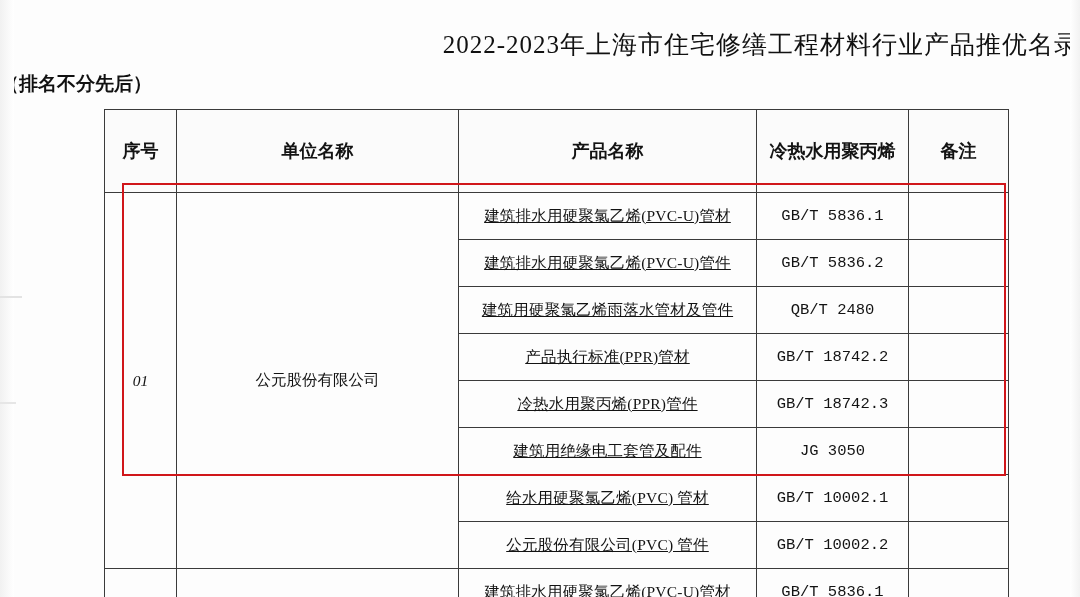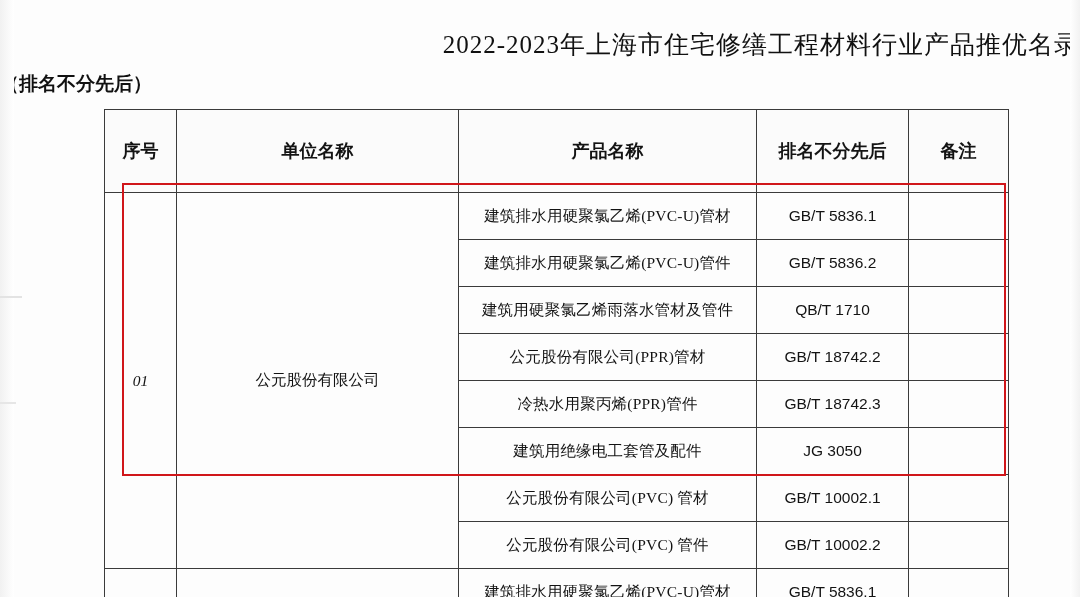--- a/index.html
+++ b/index.html
@@ -110,24 +110,25 @@
     font-size: 17px;
     margin-top: 24px;
   }
   td.seq-cell {
     font-size: 16px;
     font-style: italic;
   }
   td.prod-cell {
     font-size: 15.5px;
     letter-spacing: 0.2px;
+    text-decoration: underline;
   }
   td.std-cell {
     font-size: 15.5px;
-    font-family: Liberation Sans, sans-serif;
+    font-family: Liberation Mono, monospace;
     margin-left: 48px;
   }
   
   .red-box {
     position: absolute;
     border: 2.5px solid #d0161a;
     pointer-events: none;
     box-sizing: border-box;
   }
 </style>
@@ -150,60 +151,60 @@
         <col class="c-unit">
         <col class="c-prod">
         <col class="c-std">
         <col class="c-note">
       </colgroup>
       <thead>
         <tr>
           <th>序号</th>
           <th>单位名称</th>
           <th>产品名称</th>
-          <th>排名不分先后</th>
+          <th>冷热水用聚丙烯</th>
           <th>备注</th>
         </tr>
       </thead>
       <tbody>
 
         <tr>
           <td class="seq-cell" rowspan="8">01</td>
           <td class="unit-cell" rowspan="8">公元股份有限公司</td>
           <td class="prod-cell">建筑排水用硬聚氯乙烯(PVC-U)管材</td>
           <td class="std-cell">GB/T 5836.1</td>
           <td class="note-cell"></td>
         </tr>
         <tr>
           <td class="prod-cell">建筑排水用硬聚氯乙烯(PVC-U)管件</td>
           <td class="std-cell">GB/T 5836.2</td>
           <td class="note-cell"></td>
         </tr>
         <tr>
           <td class="prod-cell">建筑用硬聚氯乙烯雨落水管材及管件</td>
-          <td class="std-cell">QB/T 1710</td>
-          <td class="note-cell"></td>
-        </tr>
-        <tr>
-          <td class="prod-cell">公元股份有限公司(PPR)管材</td>
+          <td class="std-cell">QB/T 2480</td>
+          <td class="note-cell"></td>
+        </tr>
+        <tr>
+          <td class="prod-cell">产品执行标准(PPR)管材</td>
           <td class="std-cell">GB/T 18742.2</td>
           <td class="note-cell"></td>
         </tr>
         <tr>
           <td class="prod-cell">冷热水用聚丙烯(PPR)管件</td>
           <td class="std-cell">GB/T 18742.3</td>
           <td class="note-cell"></td>
         </tr>
         <tr>
           <td class="prod-cell">建筑用绝缘电工套管及配件</td>
           <td class="std-cell">JG 3050</td>
           <td class="note-cell"></td>
         </tr>
         <tr>
-          <td class="prod-cell">公元股份有限公司(PVC) 管材</td>
+          <td class="prod-cell">给水用硬聚氯乙烯(PVC) 管材</td>
           <td class="std-cell">GB/T 10002.1</td>
           <td class="note-cell"></td>
         </tr>
         <tr>
           <td class="prod-cell">公元股份有限公司(PVC) 管件</td>
           <td class="std-cell">GB/T 10002.2</td>
           <td class="note-cell"></td>
         </tr>
 
         <tr>

